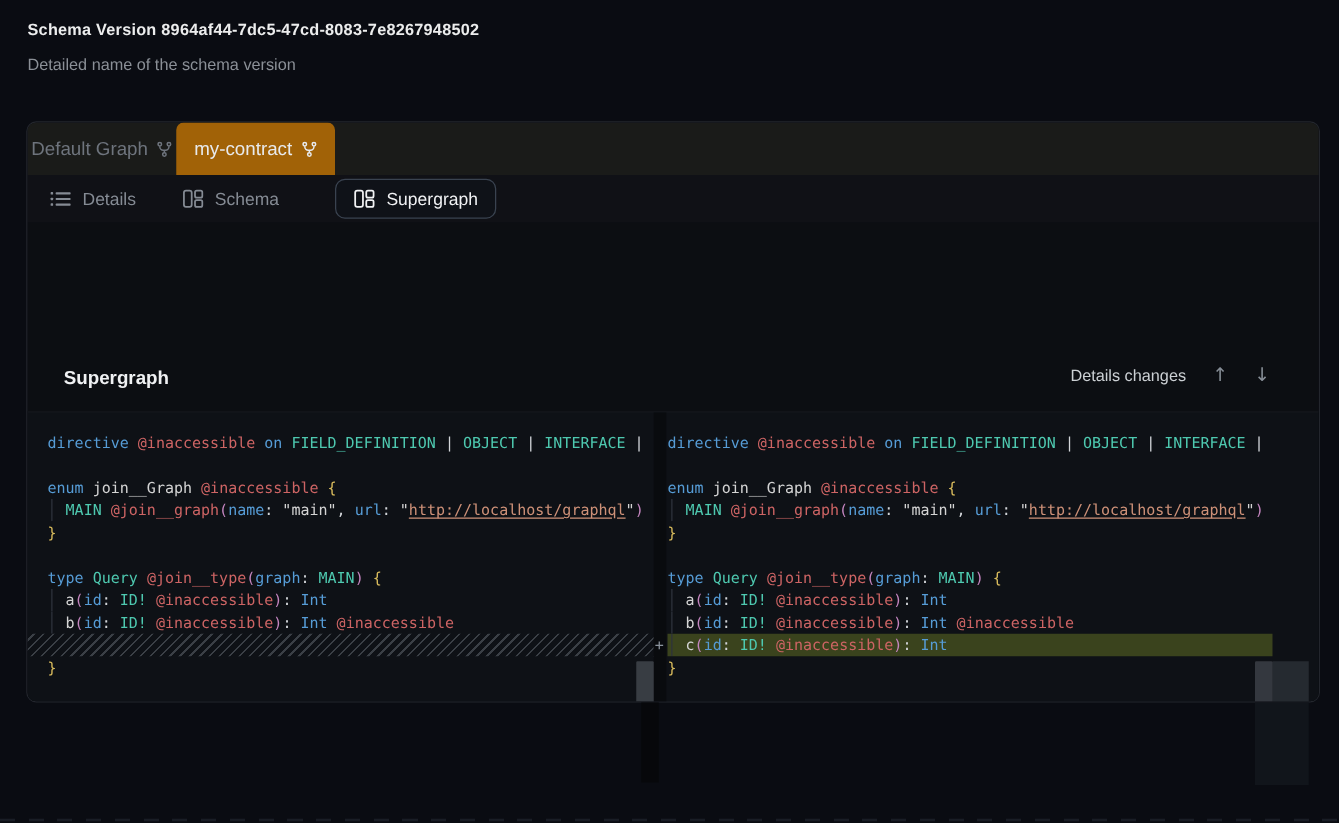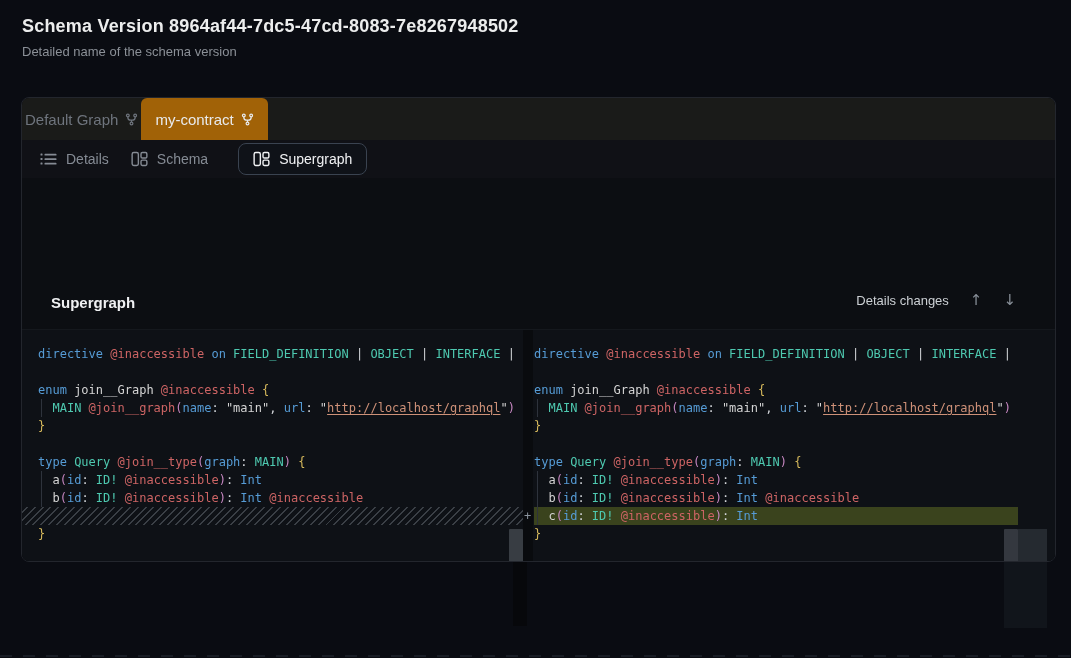--- a/index.html
+++ b/index.html
@@ -1,34 +1,34 @@
 <!DOCTYPE html>
 <html style="--c-kw: #569cd6; --c-ty: #4ec9b0; --c-dir: #cd6464; --c-id: #d4d4d4; --c-pl: #d2d5d9; --c-br: #d7ba5c; --c-pa: #c586c0; --c-st: #d4d4d4; --c-lk: #ce9178; --c-added: #3a431d;"><head>
 <meta charset="utf-8">
 <style>
   html,body{margin:0;padding:0;background:#0a0c12;}
   #screen{position:relative;width:1071px;height:658px;background:#0a0c12;overflow:hidden;
           font-family:"Liberation Sans",sans-serif;-webkit-font-smoothing:antialiased;}
 
   
-  .page-title{position:absolute;left:22px;top:16px;font-size:18px;font-weight:700;color:#eceded;letter-spacing:.2px;}
+  .page-title{position:absolute;left:22px;top:16px;font-size:13px;font-weight:700;color:#eceded;letter-spacing:.2px;}
   .page-subtitle{position:absolute;left:22px;top:44px;font-size:13px;color:#8b9097;}
 
   
   .card{position:absolute;left:21px;top:97px;width:1033px;height:463px;background:#0b0d12;
         border:1px solid #23262d;border-radius:8px;overflow:hidden;}
 
   
   .tabbar{position:absolute;left:0;top:0;right:0;height:42px;background:#1a1b19;display:flex;align-items:stretch;}
   .tab{display:flex;align-items:center;gap:7px;padding:0 3px;font-size:15px;color:#6e747d;cursor:pointer;}
   .tab.active{background:#a16207;color:#e8eaed;border-radius:6px 6px 0 0;padding:0 14px;}
   .tab svg{flex:0 0 auto;}
 
   
-  .subtabbar{position:absolute;left:0;top:42px;right:0;height:38px;background:#101116;display:flex;align-items:center;padding-left:18px;gap:22px;}
+  .subtabbar{position:absolute;left:0;top:42px;right:0;height:38px;background:#101116;display:flex;align-items:center;padding-left:18px;gap:37px;}
   .subtab{display:flex;align-items:center;gap:9px;font-size:14px;color:#858b94;cursor:pointer;}
   .subtab.pill{margin-left:8px;border:1px solid #3a4350;border-radius:8px;background:#0f1218;color:#f1f2f4;padding:7px 14px;}
 
   
   .panel{position:absolute;left:0;top:80px;right:0;bottom:0;background:#0c0e12;}
   .panel-heading{position:absolute;left:29px;top:116px;font-size:15px;font-weight:700;color:#f0f1f3;}
   .navgroup{position:absolute;right:39px;top:113px;display:flex;align-items:center;gap:21px;}
   .nav-label{font-size:13px;color:#ccd0d4;}
   .nav-arrow{font-size:15px;color:#868d96;cursor:pointer;line-height:18px;font-family:"DejaVu Sans",sans-serif;}
 

